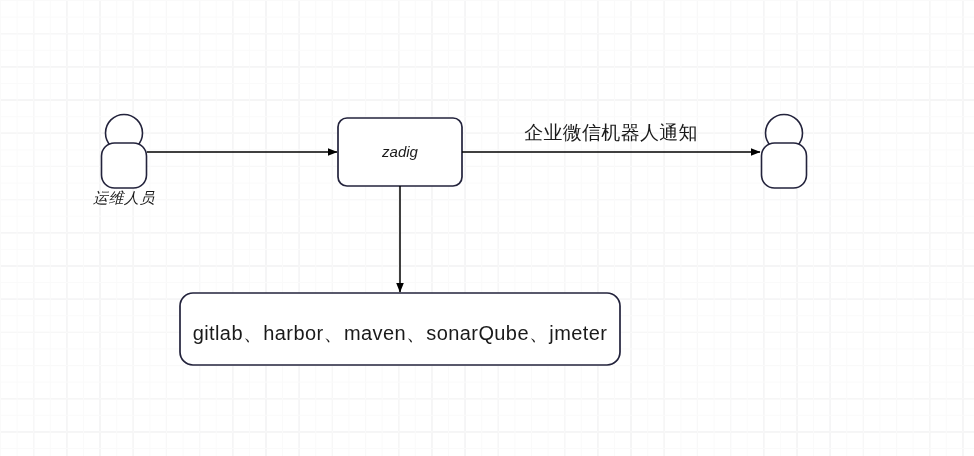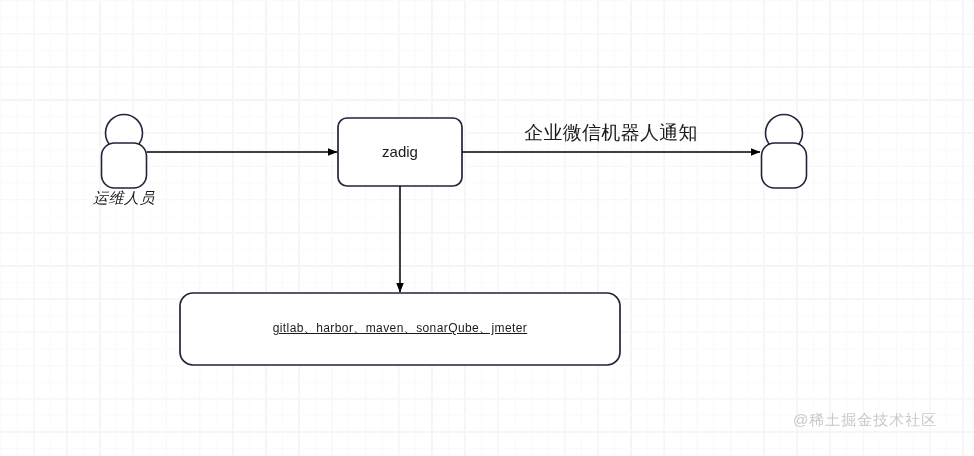--- a/index.html
+++ b/index.html
@@ -42,23 +42,22 @@
   }
   .actor-label {
     font-size: 15px;
     letter-spacing: 0.5px;
     font-style: italic;
   }
   .box-label-zadig {
     font-size: 15px;
   }
   .box-label-tools {
-    font-size: 12px;
+    font-size: 20px;
     letter-spacing: 0.4px;
-    text-decoration: underline;
   }
   .edge-label {
     font-size: 19px;
     letter-spacing: 0.3px;
     color: #1a1a1a;
   }
   .watermark {
     position: absolute;
     font-size: 15px;
     color: #c9c9c9;
@@ -92,24 +91,23 @@
 
     <rect x="180" y="293" width="440" height="72" rx="13" ry="13" fill="#ffffff" stroke="#23233c" stroke-width="1.7"></rect>
 
     <line x1="147" y1="152" x2="337" y2="152" stroke="#000000" stroke-width="1.5" marker-end="url(#arrowFilled)"></line>
 
     <line x1="462" y1="152" x2="760" y2="152" stroke="#000000" stroke-width="1.5" marker-end="url(#arrowFilled)"></line>
 
     <line x1="400" y1="186" x2="400" y2="292" stroke="#000000" stroke-width="1.5" marker-end="url(#arrowFilled)"></line>
   </svg>
 
-  <div class="node-text box-label-zadig" style="left:338px; top:143px; width:124px;">zadig</div>
+  <div class="node-text box-label-zadig" style="left:338px; top:143px; width:124px;font-style:italic;">zadig</div>
 
   <div class="node-text box-label-tools" style="left:180px; top:320px; width:440px;">gitlab、harbor、maven、sonarQube、jmeter</div>
 
   <div class="node-text actor-label" style="left:64px; top:189px; width:120px;">运维人员</div>
 
 
   <div class="node-text edge-label" style="left:491px; top:120px; width:240px;">企业微信机器人通知</div>
 
-  <div class="watermark" style="left:793px; top:411px;">@稀土掘金技术社区</div>
 
 </div>
 
 </body></html>

